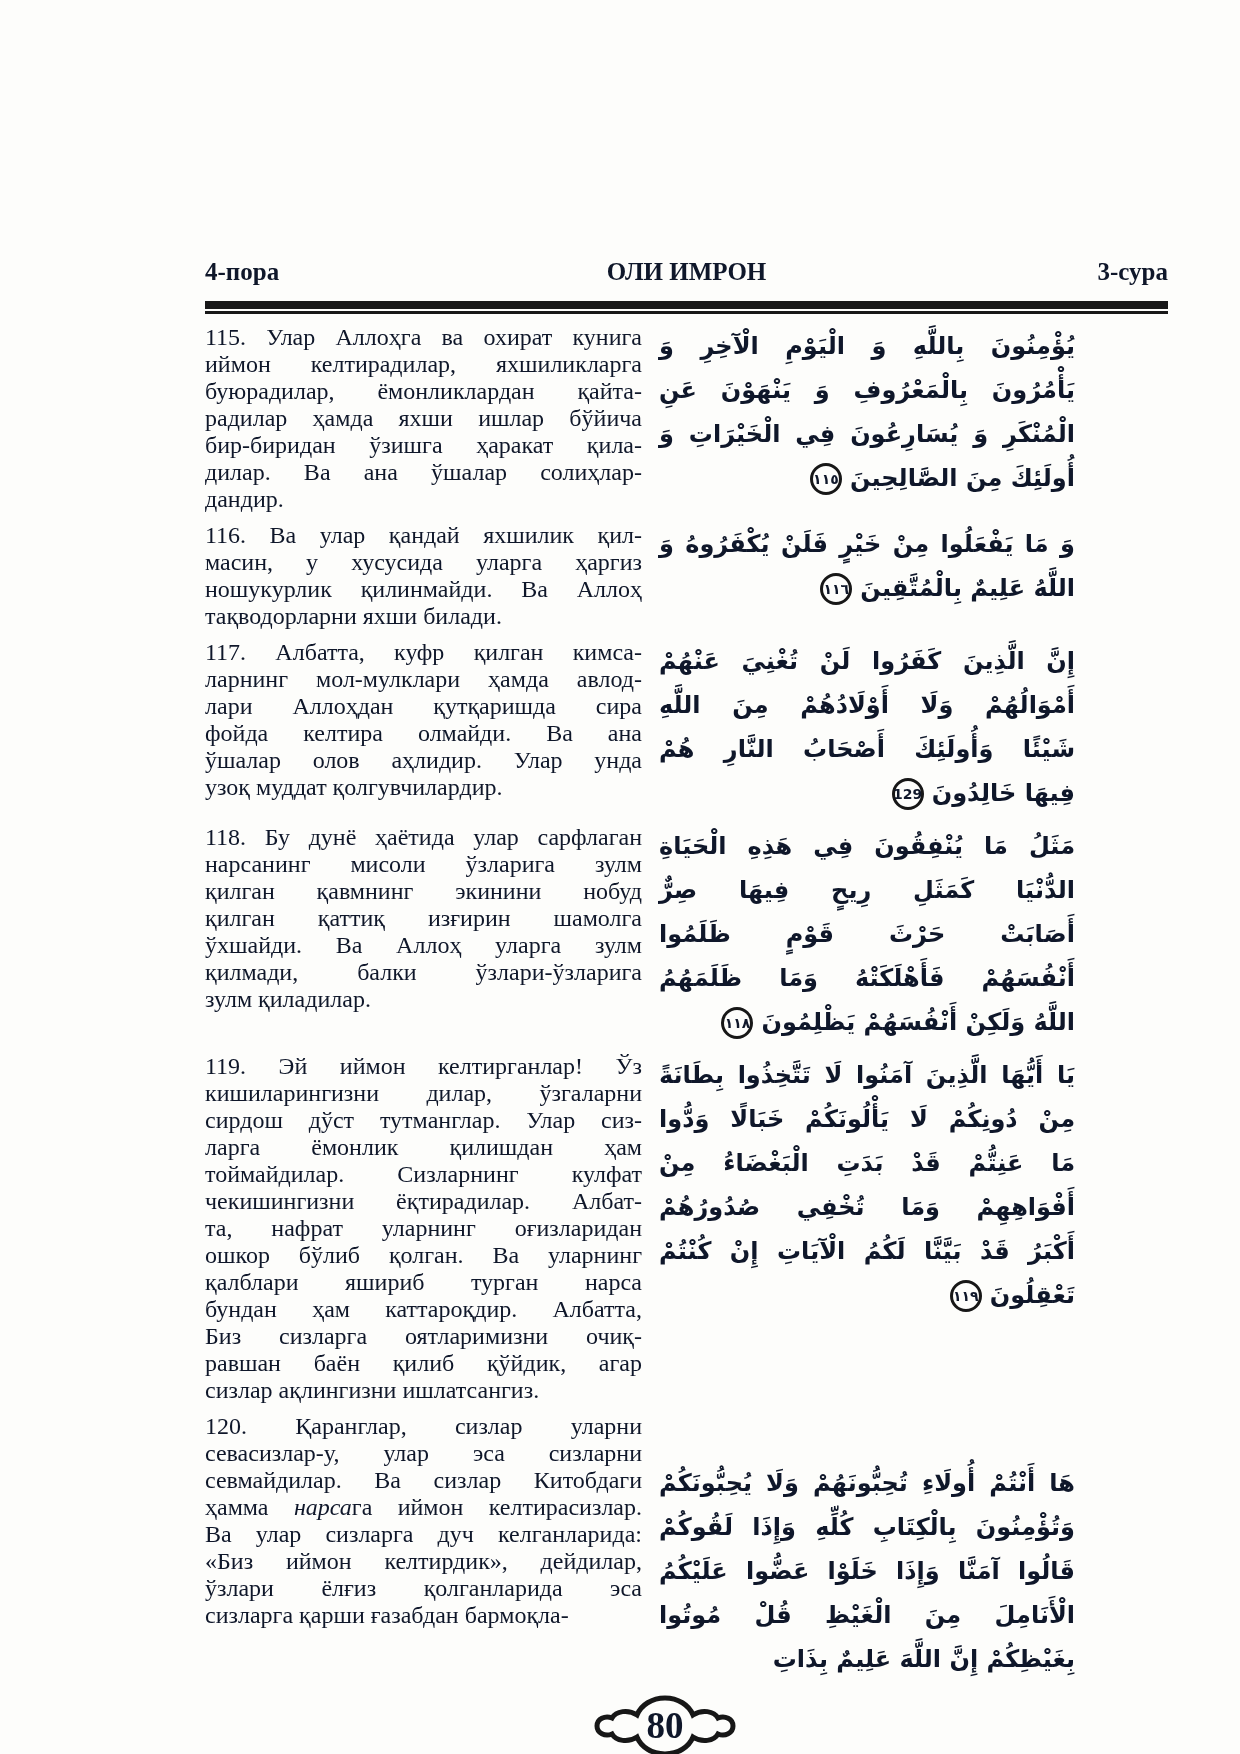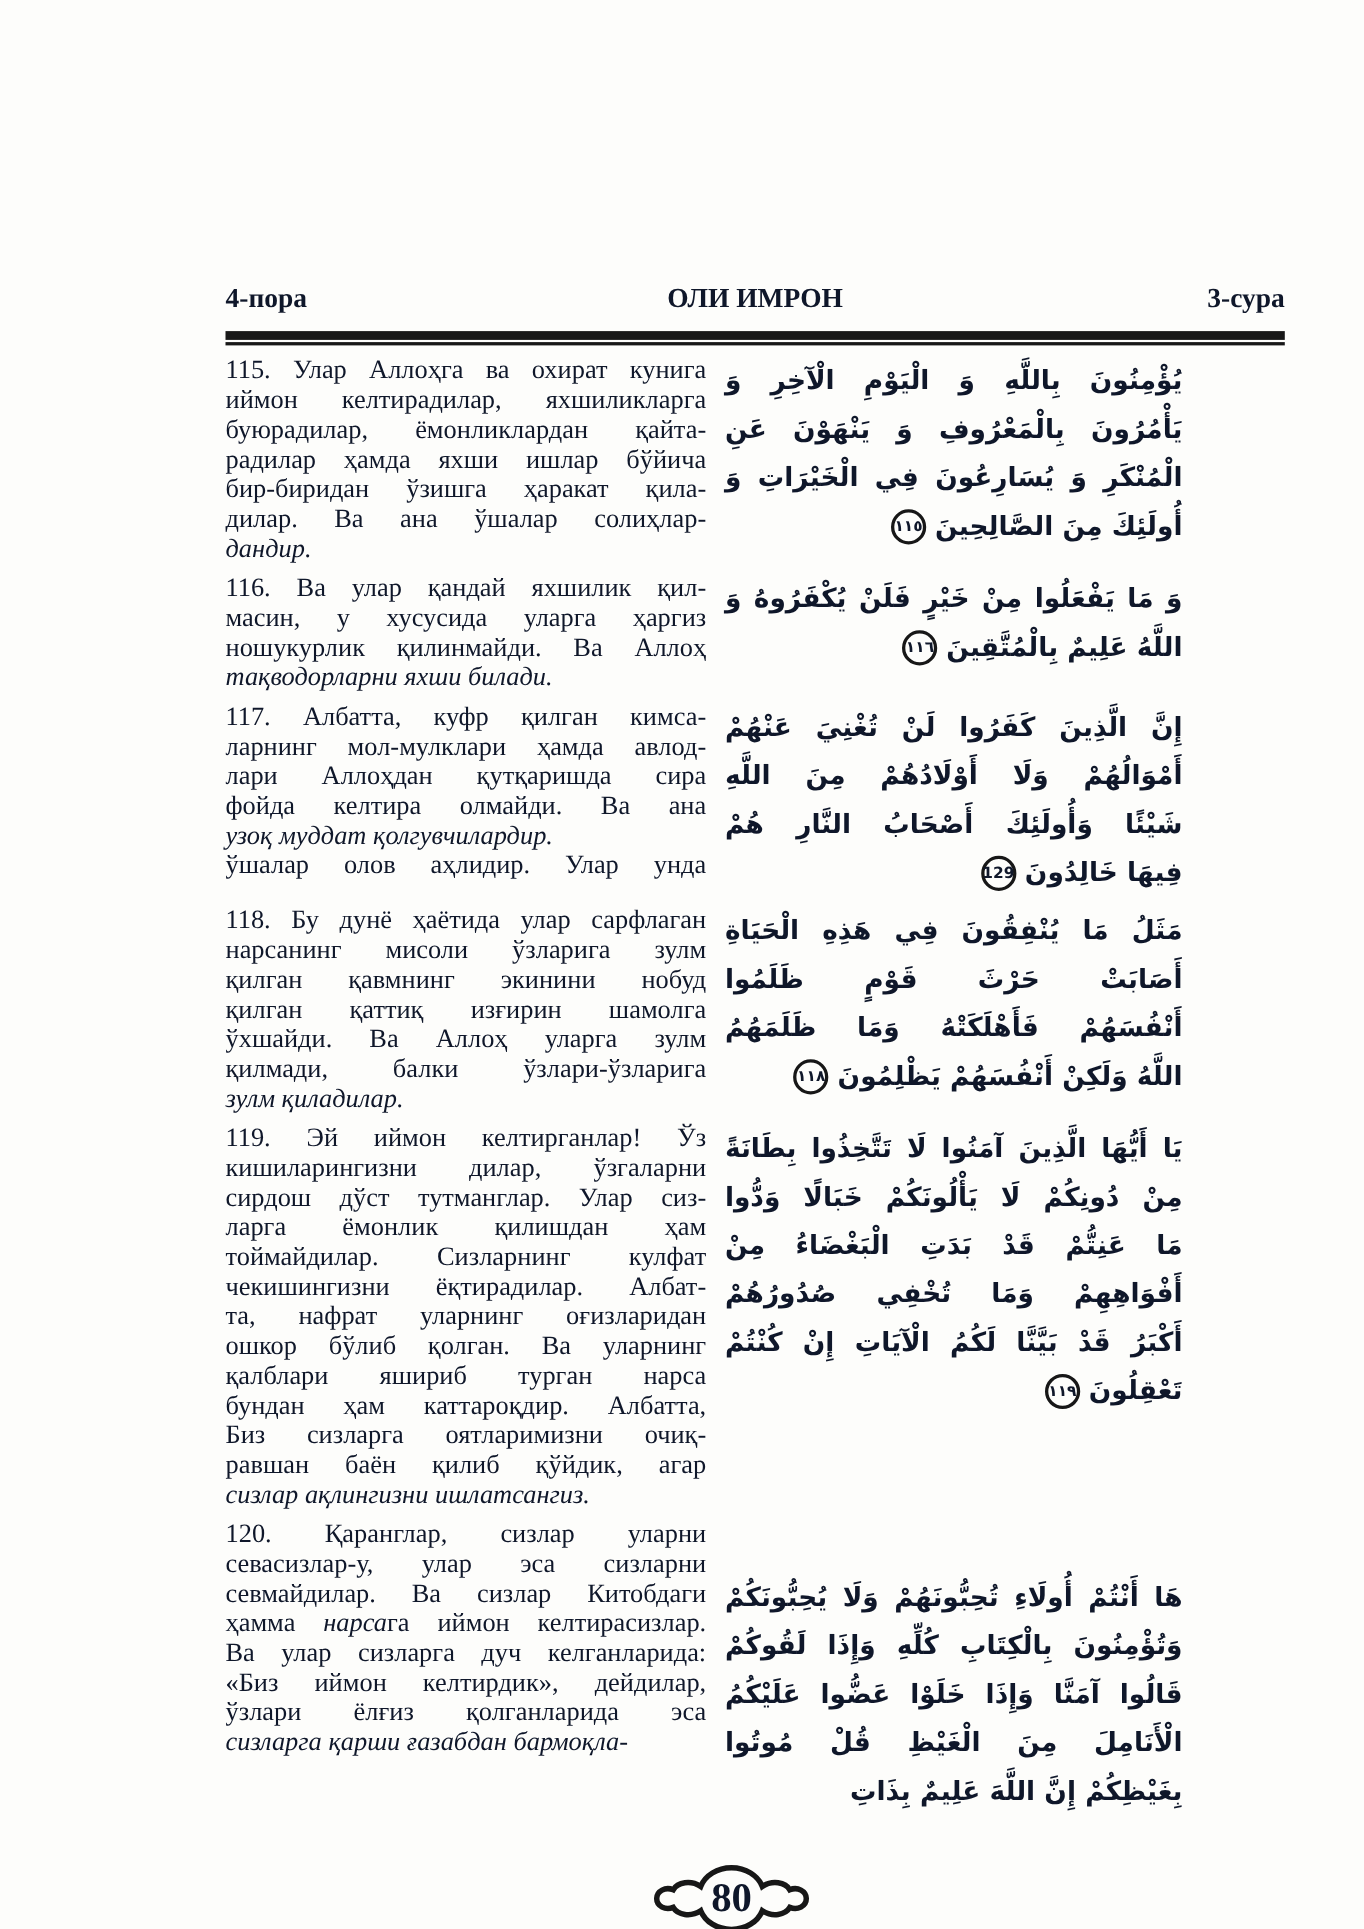--- a/index.html
+++ b/index.html
@@ -17,21 +17,21 @@
   .rule {
     position:absolute; left:205px; top:301px; width:963px; height:13px;
     border-top:8px solid #181818; border-bottom:3px solid #181818;
     box-sizing:border-box;
   }
   .content { position:absolute; left:205px; top:324px; width:870px; }
   .verse-row { display:flex; justify-content:space-between; align-items:flex-start; margin-bottom:9px; }
   .verse-row.gap-before { }
   .t-col { width:437px; font-size:24px; line-height:27px; }
   .t-line { text-align:justify; text-align-last:justify; }
-  .t-line.last { text-align-last:left;font-style:italic; }
+  .t-line.last { text-align-last:left; }
   .a-col {
     width:416px; direction:rtl;
     font-family:"DejaVu Sans", sans-serif; font-weight:700;
     font-size:24px; line-height:44px;
   }
   .a-col.offset { margin-top:48px; }
   .a-line { text-align:justify; text-align-last:justify; }
   .a-line.last { text-align-last:auto; }
   .ayah {
     display:inline-flex; align-items:center; justify-content:center;
@@ -88,42 +88,43 @@
           <div class="a-line" dir="rtl">وَ مَا يَفْعَلُوا مِنْ خَيْرٍ فَلَنْ يُكْفَرُوهُ وَ</div>
           <div class="a-line last" dir="rtl">اللَّهُ عَلِيمٌ بِالْمُتَّقِينَ<span class="ayah">١١٦</span></div>
         </div>
       </div>
       <div class="verse-row">
         <div class="t-col">
           <div class="t-line">117. Албатта, куфр қилган кимса-</div>
           <div class="t-line">ларнинг мол-мулклари ҳамда авлод-</div>
           <div class="t-line">лари Аллоҳдан қутқаришда сира</div>
           <div class="t-line">фойда келтира олмайди. Ва ана</div>
+          <div class="t-line">ўшалар олов аҳлидир. Улар унда</div>
           <div class="t-line last">узоқ муддат қолгувчилардир.</div>
-          <div class="t-line">ўшалар олов аҳлидир. Улар унда</div>
         </div>
         <div class="a-col">
           <div class="a-line" dir="rtl">إِنَّ الَّذِينَ كَفَرُوا لَنْ تُغْنِيَ عَنْهُمْ</div>
           <div class="a-line" dir="rtl">أَمْوَالُهُمْ وَلَا أَوْلَادُهُمْ مِنَ اللَّهِ</div>
           <div class="a-line" dir="rtl">شَيْئًا وَأُولَئِكَ أَصْحَابُ النَّارِ هُمْ</div>
           <div class="a-line last" dir="rtl">فِيهَا خَالِدُونَ<span class="ayah">129</span></div>
         </div>
       </div>
       <div class="verse-row">
         <div class="t-col">
           <div class="t-line">118. Бу дунё ҳаётида улар сарфлаган</div>
           <div class="t-line">нарсанинг мисоли ўзларига зулм</div>
           <div class="t-line">қилган қавмнинг экинини нобуд</div>
           <div class="t-line">қилган қаттиқ изғирин шамолга</div>
           <div class="t-line">ўхшайди. Ва Аллоҳ уларга зулм</div>
           <div class="t-line">қилмади, балки ўзлари-ўзларига</div>
           <div class="t-line last">зулм қиладилар.</div>
         </div>
         <div class="a-col">
           <div class="a-line" dir="rtl">مَثَلُ مَا يُنْفِقُونَ فِي هَذِهِ الْحَيَاةِ</div>
+          <div class="a-line" dir="rtl">الدُّنْيَا كَمَثَلِ رِيحٍ فِيهَا صِرٌّ</div>
           <div class="a-line" dir="rtl">أَصَابَتْ حَرْثَ قَوْمٍ ظَلَمُوا</div>
           <div class="a-line" dir="rtl">أَنْفُسَهُمْ فَأَهْلَكَتْهُ وَمَا ظَلَمَهُمُ</div>
           <div class="a-line last" dir="rtl">اللَّهُ وَلَكِنْ أَنْفُسَهُمْ يَظْلِمُونَ<span class="ayah">١١٨</span></div>
         </div>
       </div>
       <div class="verse-row gap-before">
         <div class="t-col">
           <div class="t-line">119. Эй иймон келтирганлар! Ўз</div>
           <div class="t-line">кишиларингизни дилар, ўзгаларни</div>
           <div class="t-line">сирдош дўст тутманглар. Улар сиз-</div>

